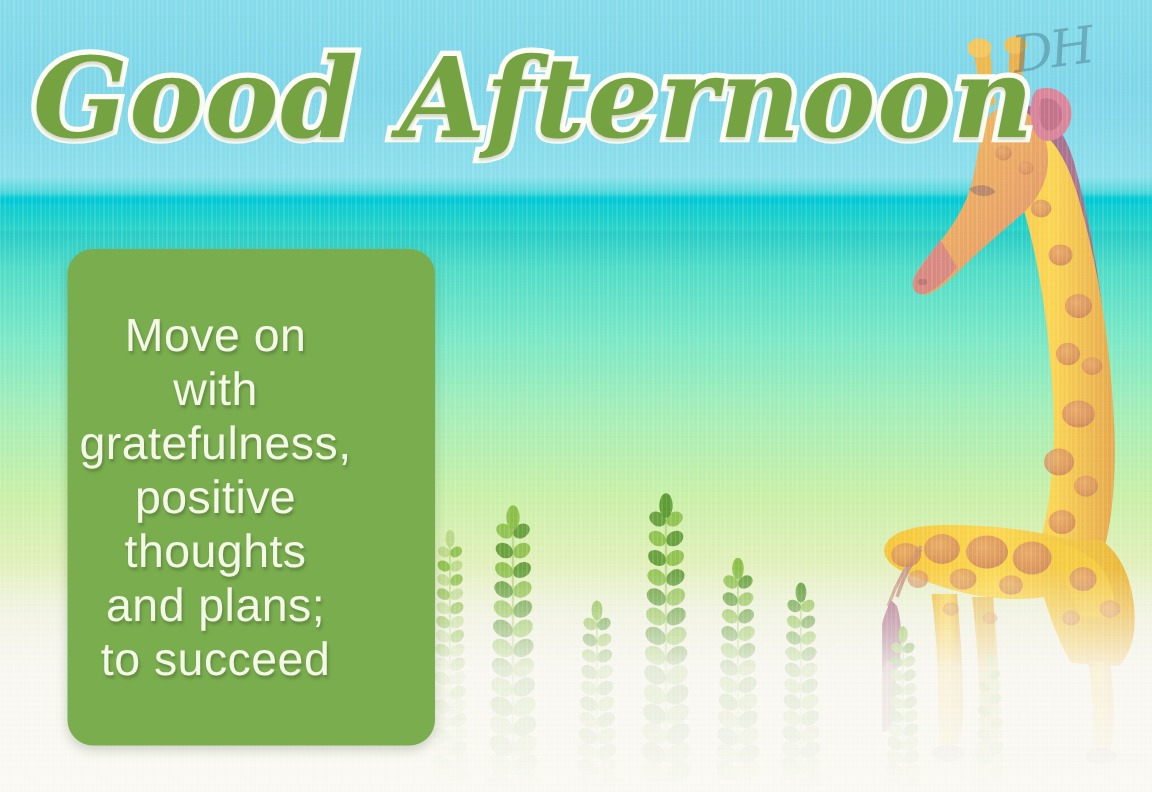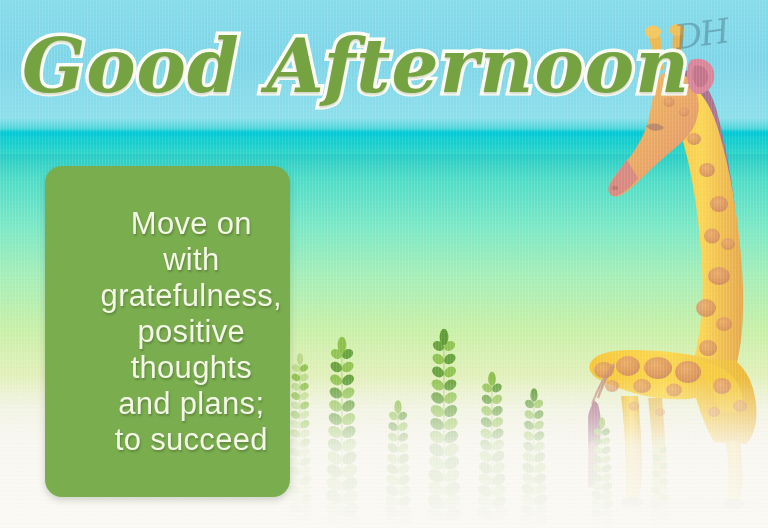--- a/index.html
+++ b/index.html
@@ -104,21 +104,21 @@
     position: absolute;
     left: 45px;
     top: 166px;
     width: 245px;
     height: 331px;
     background: #79ad4e;
     border-radius: 17px;
     box-shadow: 0 3px 7px rgba(70,90,50,.25);
     display: flex;
     align-items: center;
-    justify-content: flex-end;
+    justify-content: flex-start;
   }
   .quote-text {
     color: #f4f8e7;
     font-family: "Liberation Sans", sans-serif;
     font-size: 31px;
     line-height: 36px;
     text-align: center;
     letter-spacing: .3px;
     padding: 0 8px;
     text-shadow: 1px 2px 2px rgba(60,80,40,.38);

